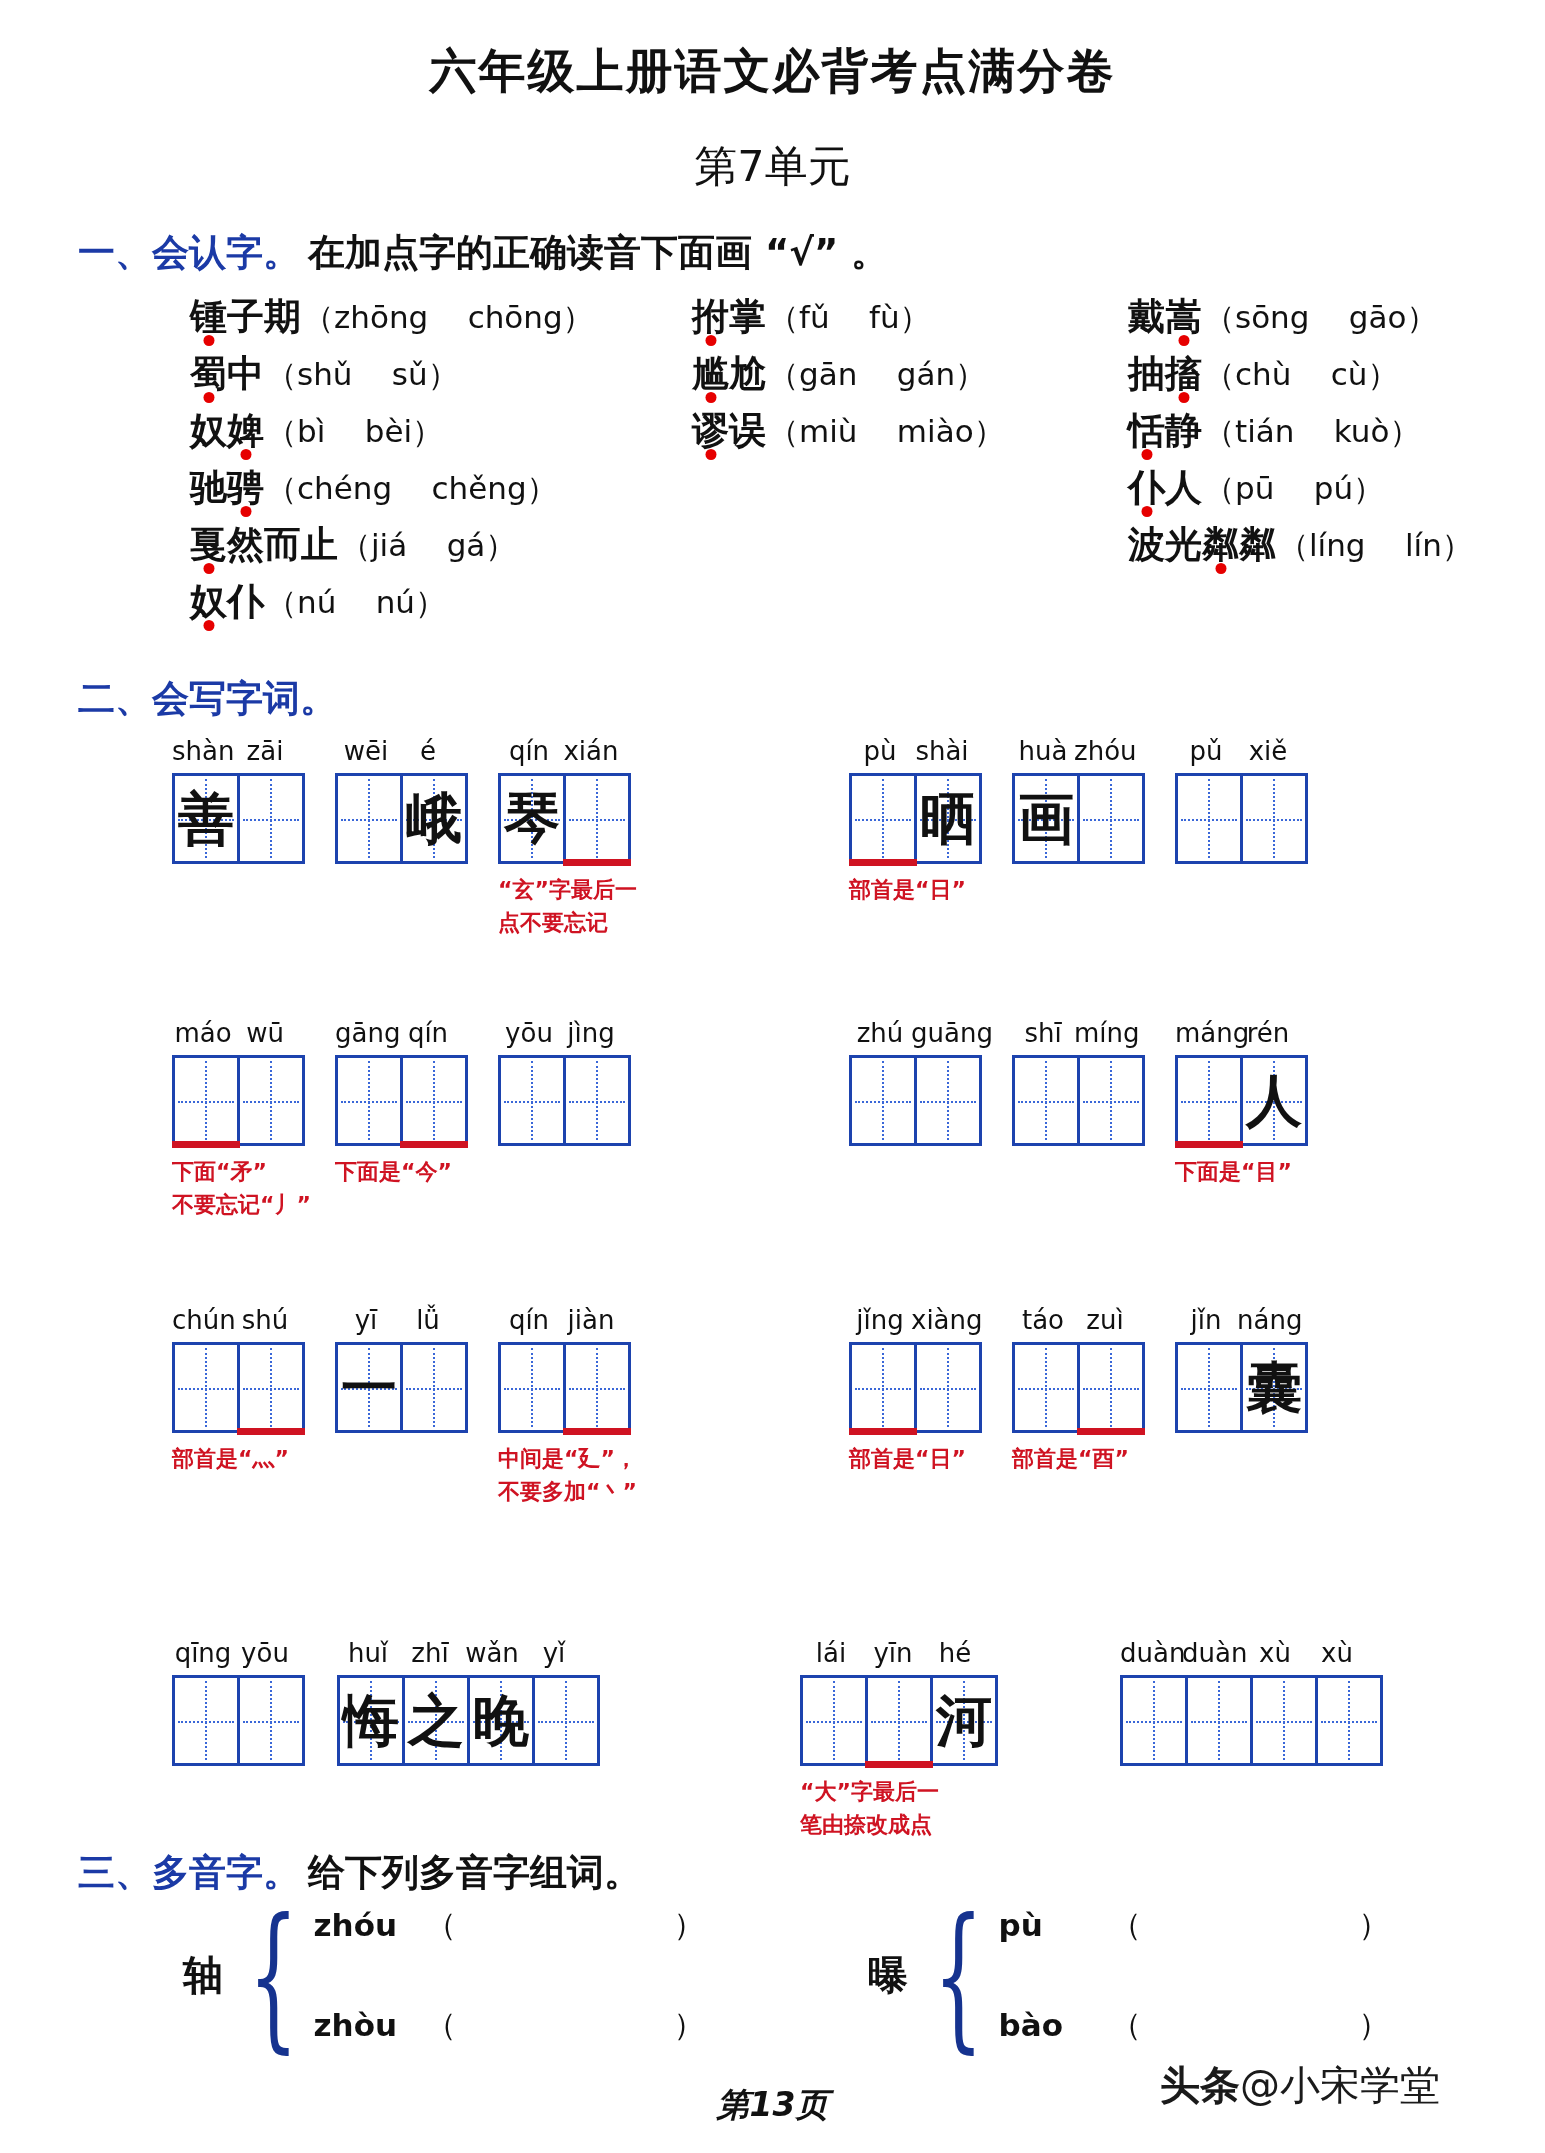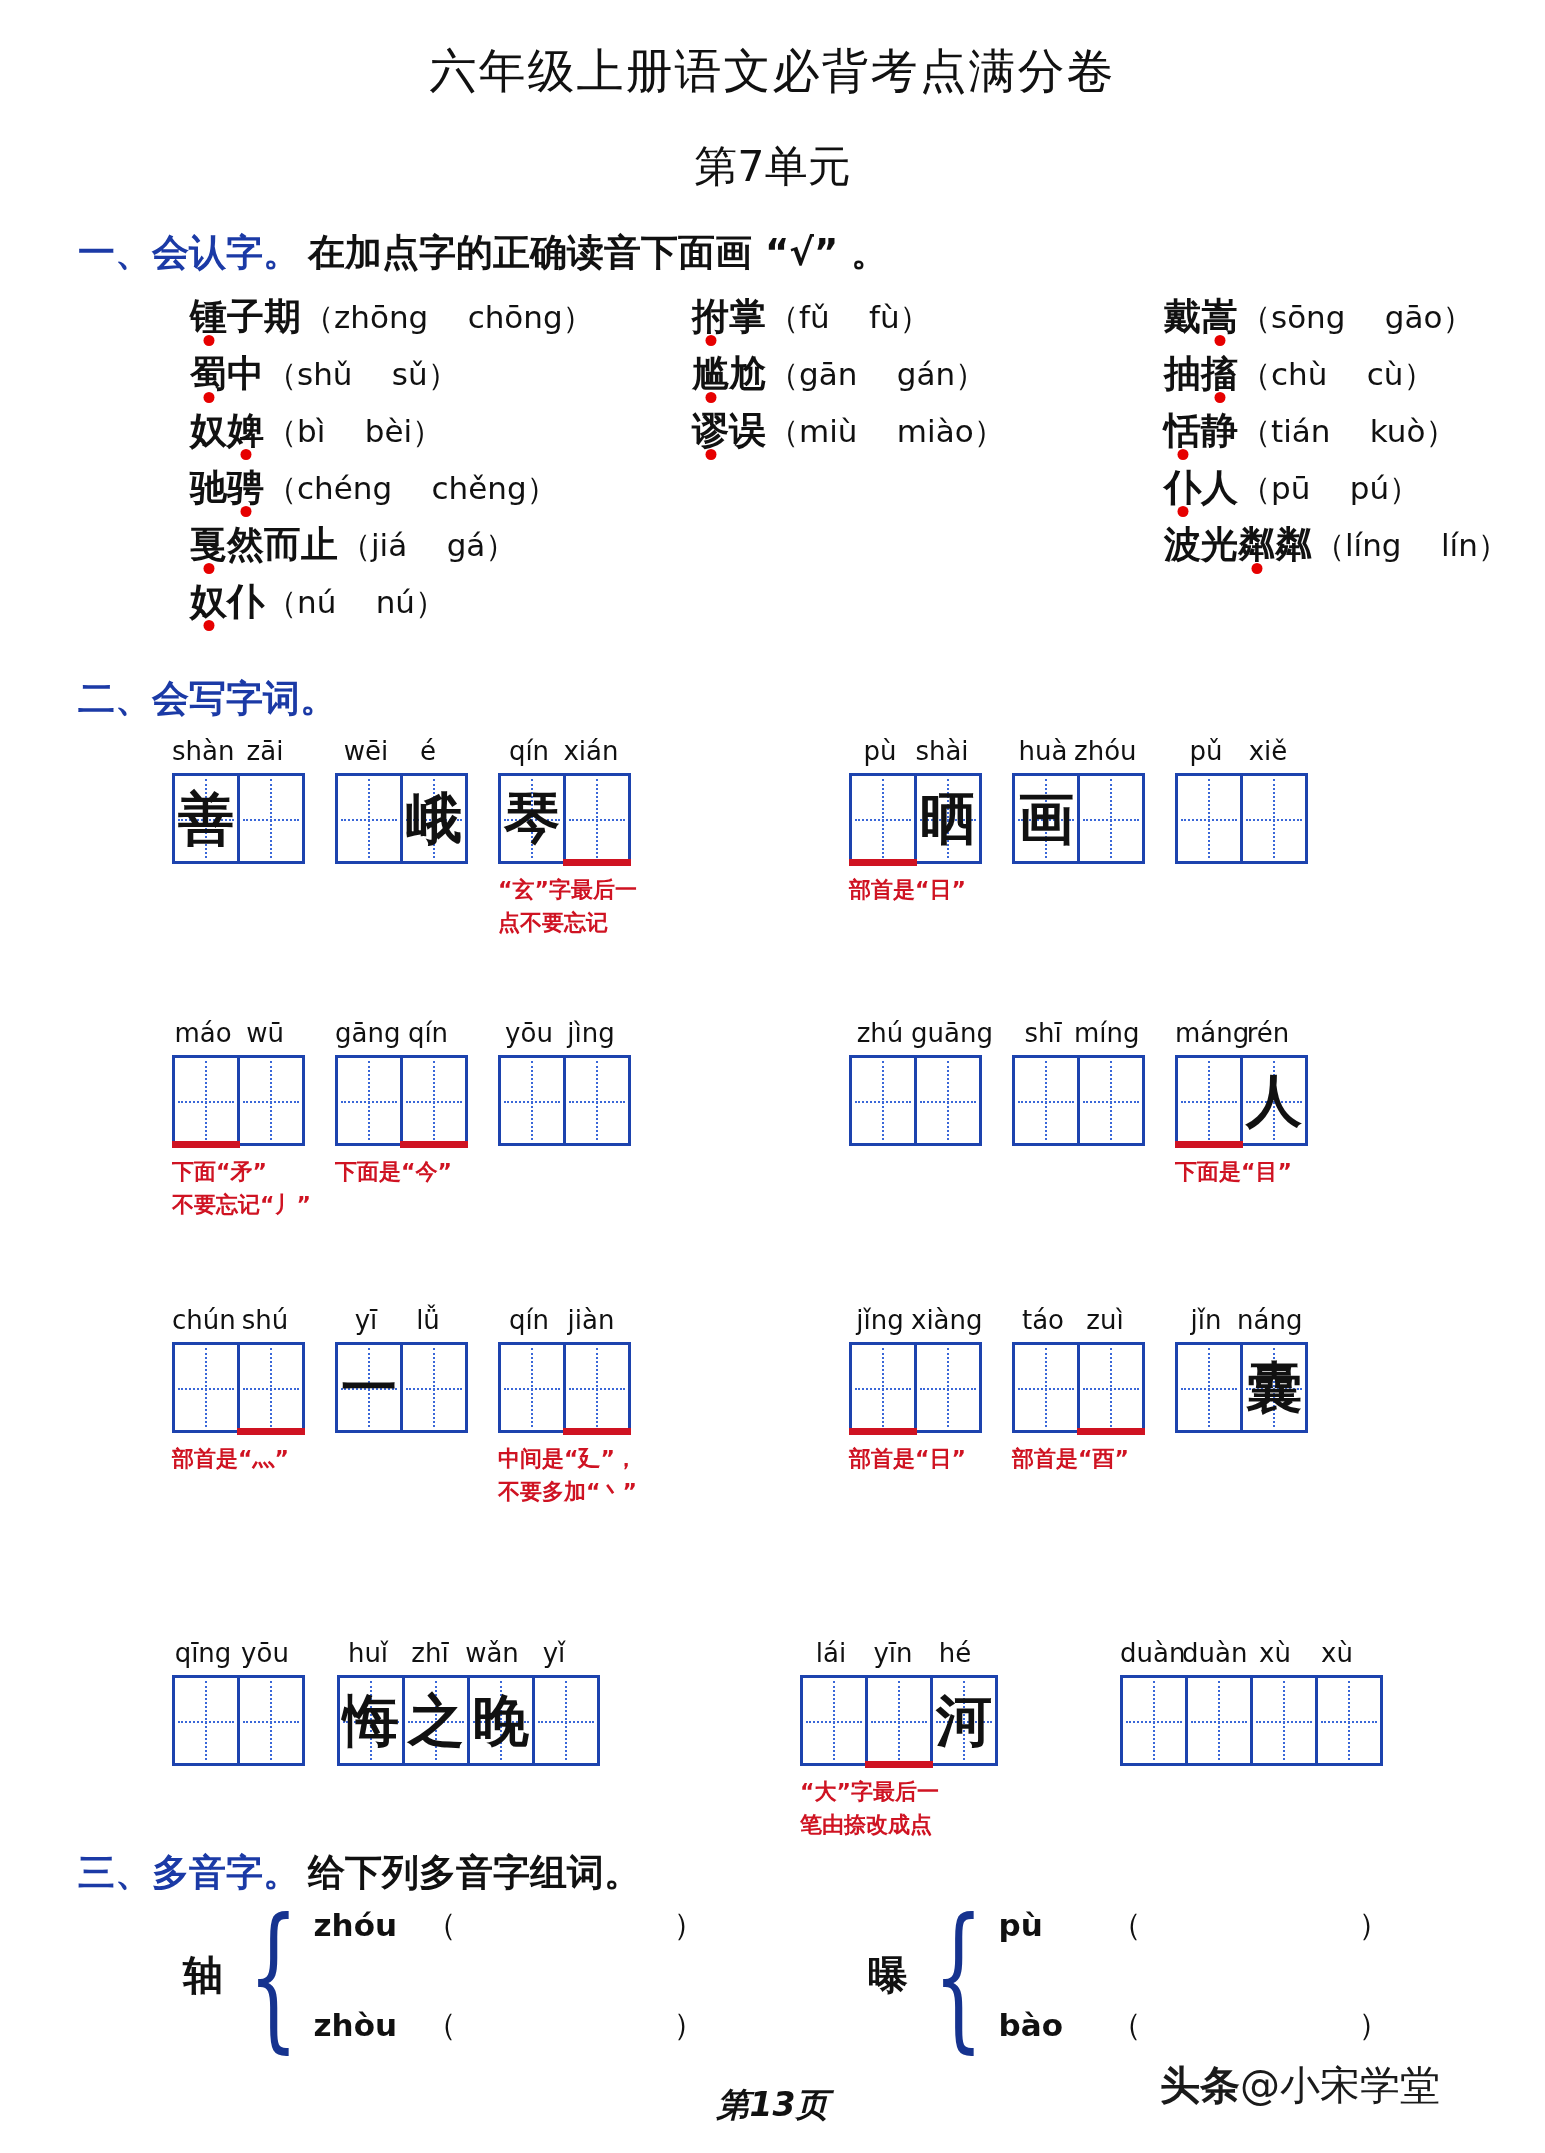--- a/index.html
+++ b/index.html
@@ -1,31 +1,31 @@
 <!DOCTYPE html>
 <html><head>
 <meta charset="utf-8">
 <style>
   html,body{margin:0;padding:0;background:#e8e8e8;}
   .page{position:relative;width:1545px;height:2153px;background:#ffffff;overflow:hidden;
         font-family:"DejaVu Sans",sans-serif;color:#111;margin:0 auto;}
   
   .title{position:absolute;top:40px;left:0;width:100%;text-align:center;
-         font-size:47px;font-weight:400;letter-spacing:2px;}
+         font-size:47px;font-weight:700;letter-spacing:2px;}
   .subtitle{position:absolute;top:138px;left:0;width:100%;text-align:center;
             font-size:43px;font-weight:400;}
   .sec-head{position:absolute;left:78px;font-size:37px;font-weight:800;white-space:nowrap;}
   .sec-head .blue{color:#1b3aa6;}
   .sec-head .inst{color:#111;font-weight:600;margin-left:8px;}
   #sec1-head{top:228px;}
   #sec2-head{top:674px;}
   #sec3-head{top:1848px;}
   
   .wcol{position:absolute;top:293px;}
-  #col0{left:190px;} #col1{left:692px;} #col2{left:1128px;margin-left:36px;}
+  #col0{left:190px;} #col1{left:692px;} #col2{left:1128px;}
   .word-line{display:flex;align-items:flex-start;height:57px;}
   .wchar{position:relative;display:inline-block;font-size:37px;line-height:48px;font-weight:600;}
   .wchar.dotted::after{content:"";position:absolute;left:50%;bottom:-5px;transform:translateX(-50%);
         width:11px;height:11px;border-radius:50%;background:#e60000;}
   .options{font-size:31px;line-height:48px;white-space:pre;margin-left:2px;font-weight:500;}
   
   #sec2-area{position:absolute;left:172px;top:0;width:1373px;height:100%;}
   .wrow{position:absolute;display:flex;}
   .wrow1{top:736px;} .wrow2{top:1018px;} .wrow3{top:1305px;} .wrow4{top:1638px;}
   .grp{position:relative;}

